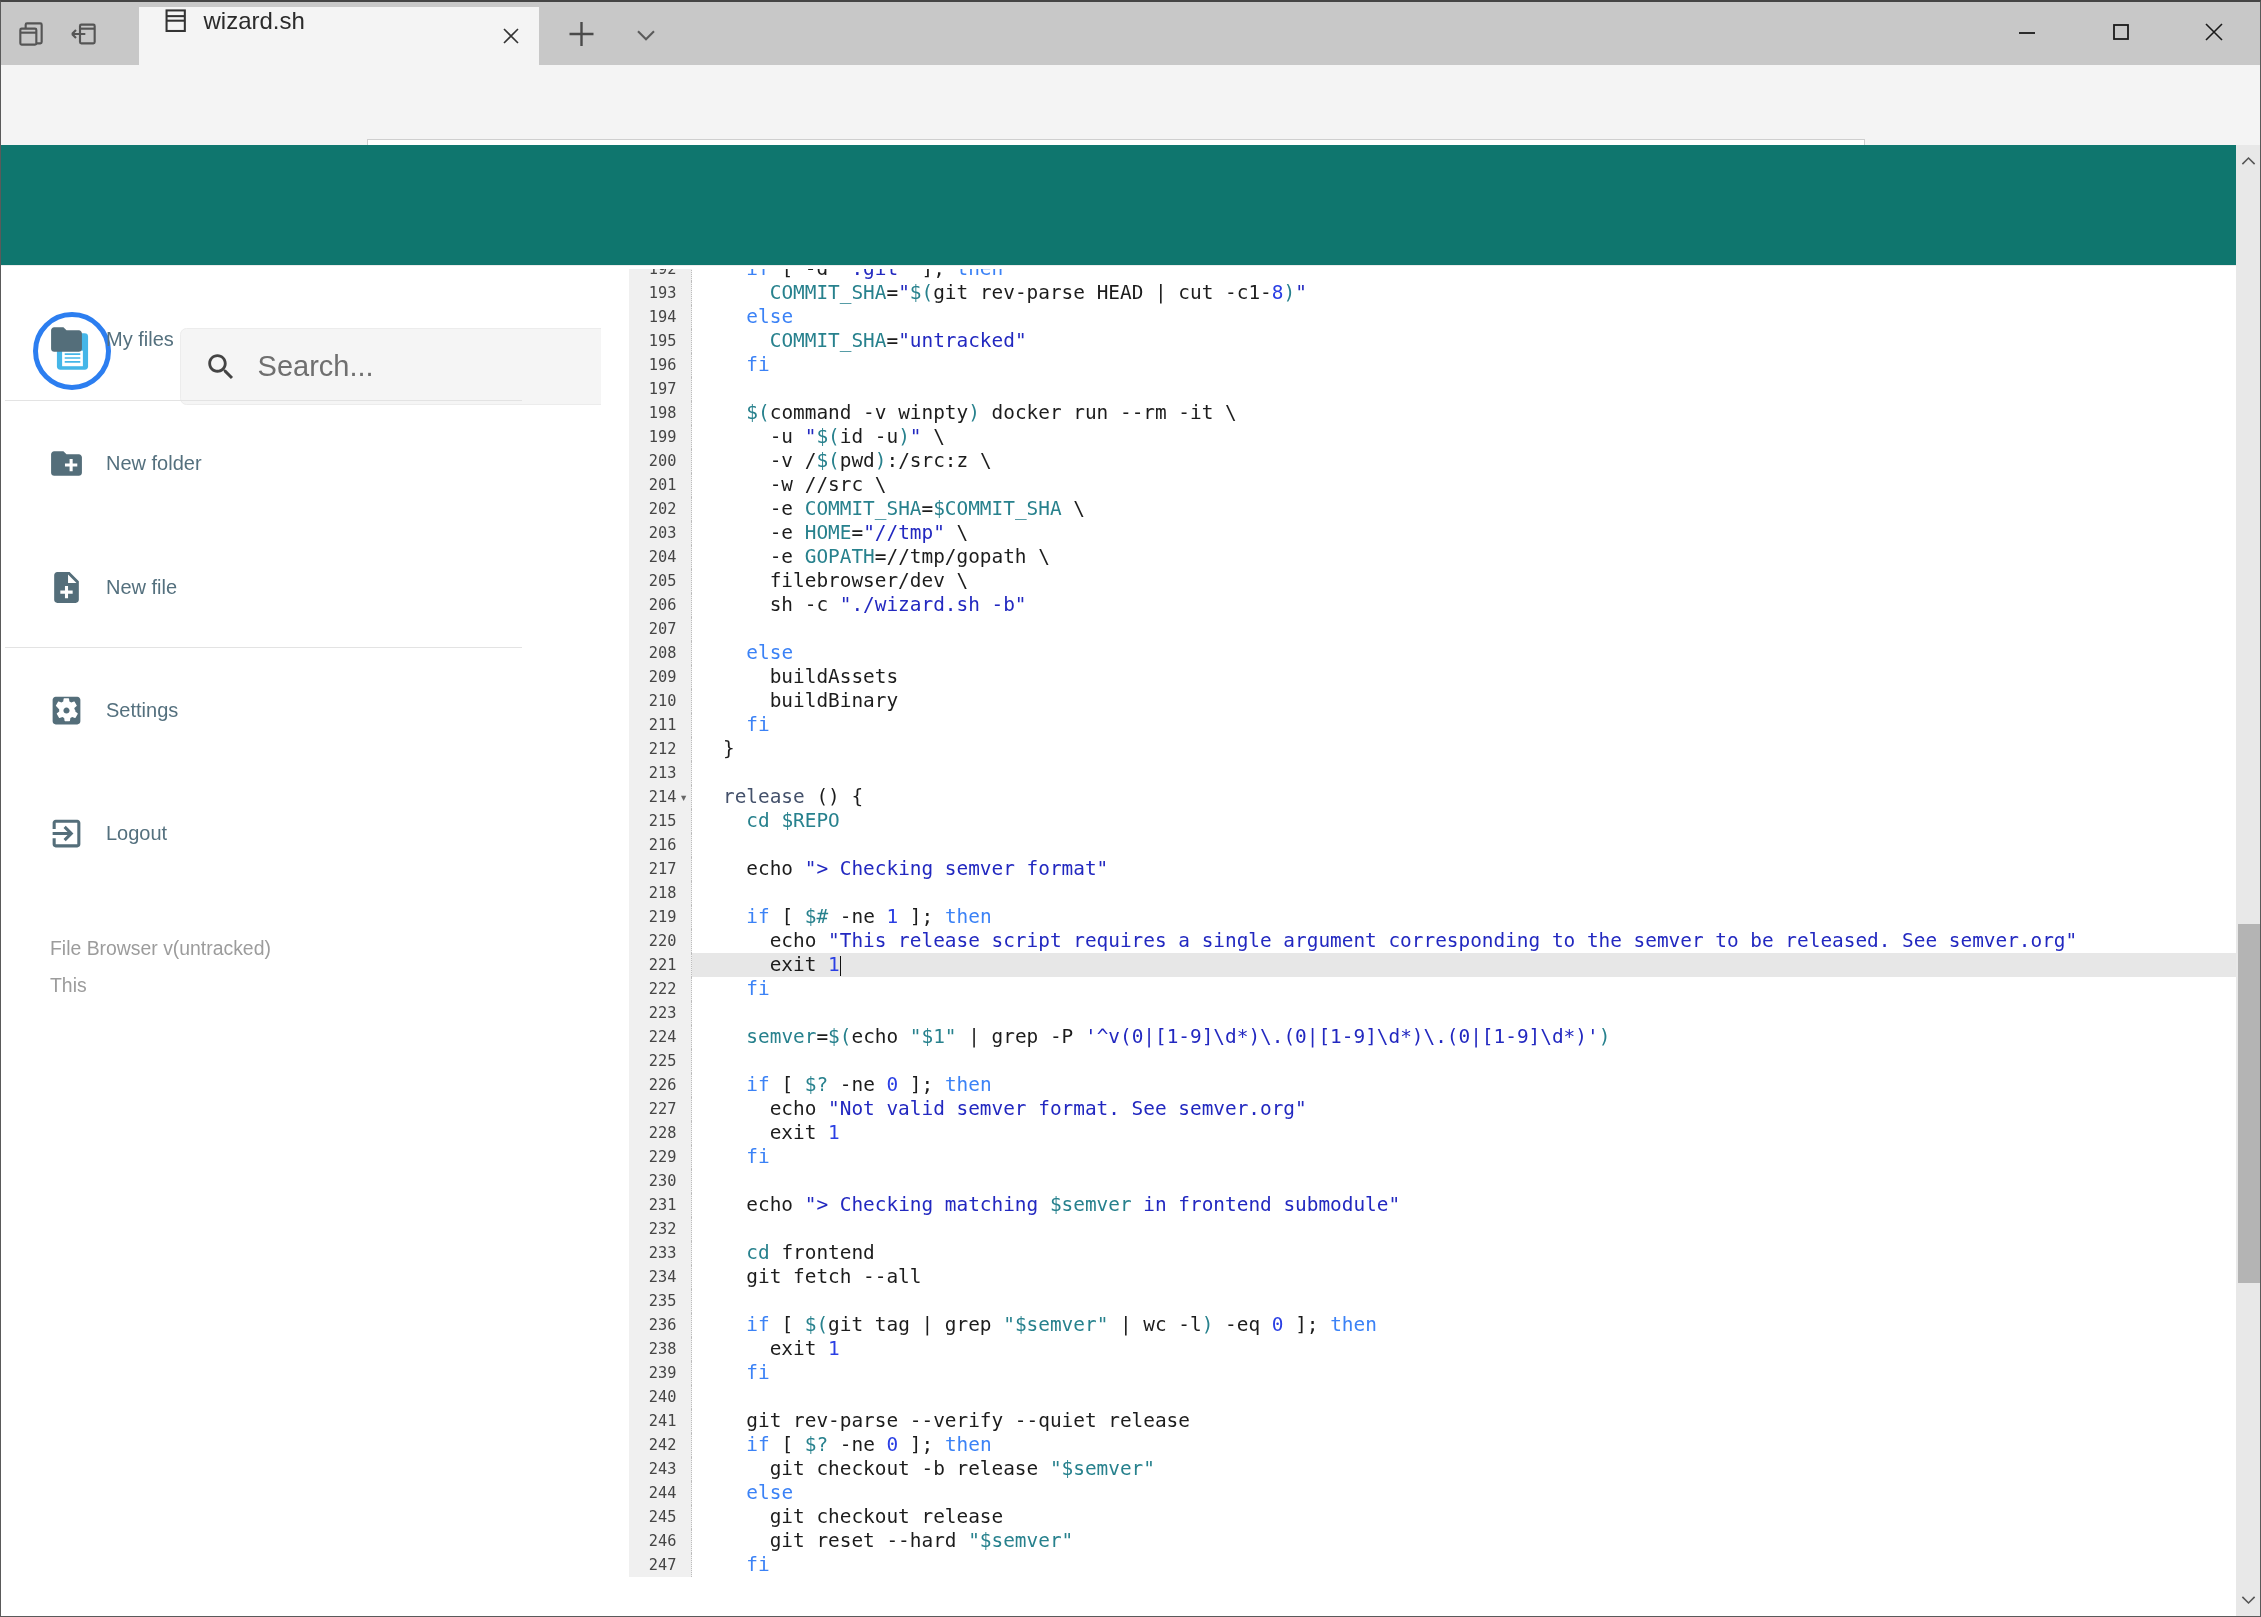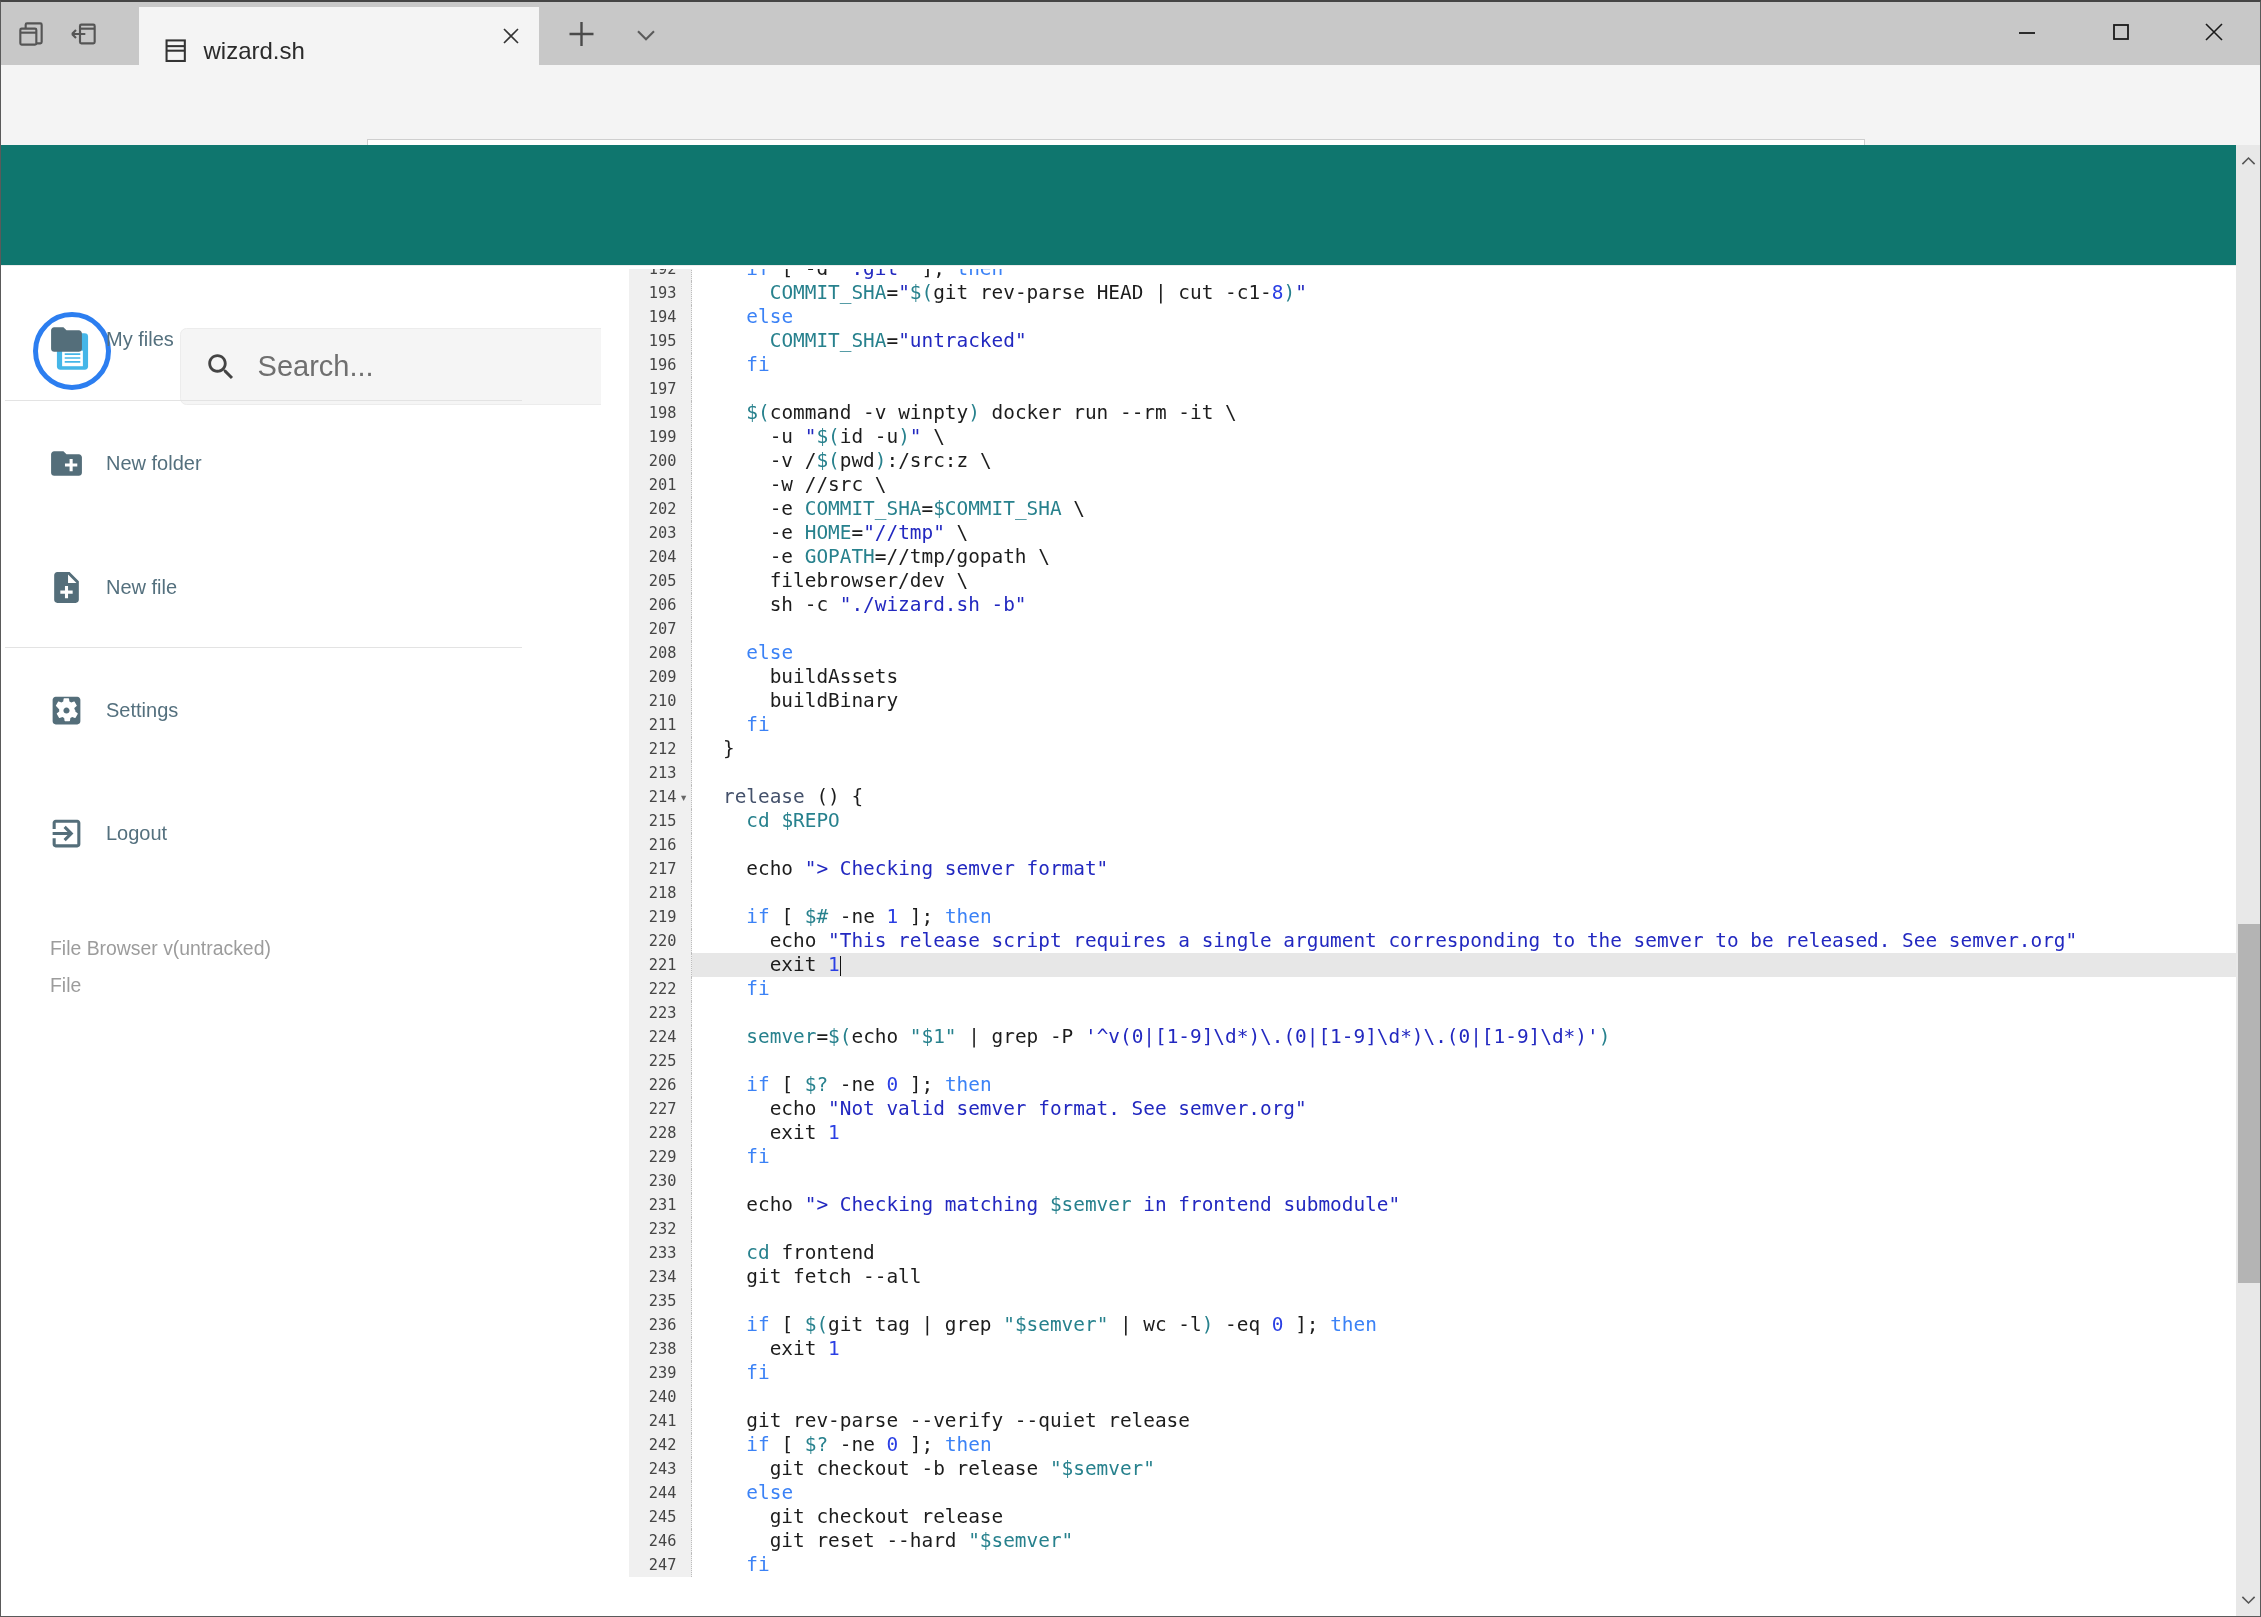--- a/index.html
+++ b/index.html
@@ -3,21 +3,21 @@
 <meta charset="utf-8">
 <style>
   html,body{margin:0;padding:0;}
   body{width:2261px;height:1617px;position:relative;overflow:hidden;background:#fff;
        font-family:"Liberation Sans",sans-serif;-webkit-font-smoothing:antialiased;}
   .window-frame{position:absolute;inset:0;border:1.6px solid #5a5a5a;border-top:2.4px solid #454545;box-sizing:border-box;pointer-events:none;z-index:50;}
 
   
   .titlebar{position:absolute;left:0;top:0;width:2261px;height:65px;background:#c8c8c8;}
   .tb-icon{position:absolute;top:18px;width:32px;height:32px;}
-  .tab{position:absolute;left:139px;top:6.5px;width:400px;height:58px;background:#f4f4f4;display:flex;align-items:flex-end;}
+  .tab{position:absolute;left:139px;top:6.5px;width:400px;height:58px;background:#f4f4f4;display:flex;align-items:flex-start;}
   .tab-favicon{margin-left:22.6px;width:27.4px;height:27.4px;flex:none;}
   .tab-title{margin-left:14.5px;font-size:24px;color:#2b2b2b;flex:1;white-space:nowrap;overflow:hidden;}
   .tab-close{width:57px;height:58px;display:flex;align-items:center;justify-content:center;flex:none;}
   .newtab-btn{position:absolute;left:563px;top:18px;width:37px;height:32px;}
   .tablist-btn{position:absolute;left:628px;top:21px;width:36px;height:27.4px;}
   .win-btn{position:absolute;top:11.3px;width:73px;height:42px;display:flex;align-items:center;justify-content:center;}
 
   .addressbar{position:absolute;left:0;top:65px;width:2261px;height:81px;background:#f4f4f4;border-bottom:0.8px solid #d8d8d8;box-sizing:border-box;}
   .nav-btn{position:absolute;top:87px;width:37px;height:37px;}
   .urlbox{position:absolute;left:367px;top:74px;width:1498px;height:61px;background:#fff;border:0.8px solid #cfcfcf;box-sizing:border-box;display:flex;align-items:center;}
@@ -304,21 +304,21 @@
     <span class="side-label">Settings</span>
   </div>
   <div class="side-item" style="top:805px">
     <svg viewBox="0 0 24 24" width="37" height="37" fill="#546e7a">
         <path d="M10.09 15.59 11.5 17l5-5-5-5-1.41 1.41L12.67 11H3v2h9.67l-2.58 2.59zM19 3H5c-1.11 0-2 .9-2 2v4h2V5h14v14H5v-4H3v4c0 1.1.89 2 2 2h14c1.1 0 2-.9 2-2V5c0-1.1-.9-2-2-2z"></path>
       </svg>
     <span class="side-label">Logout</span>
   </div>
   <div class="side-footer">
     <div>File Browser v(untracked)</div>
-    <div>File</div>
+    <div>This</div>
   </div>
 </div>
 
 <div class="editor">
   <div class="editor-inner">
       <div class="cm-row">
         <div class="cm-gutter">
           <span class="cm-num">192</span>
           <span class="cm-fold"></span>
         </div>

